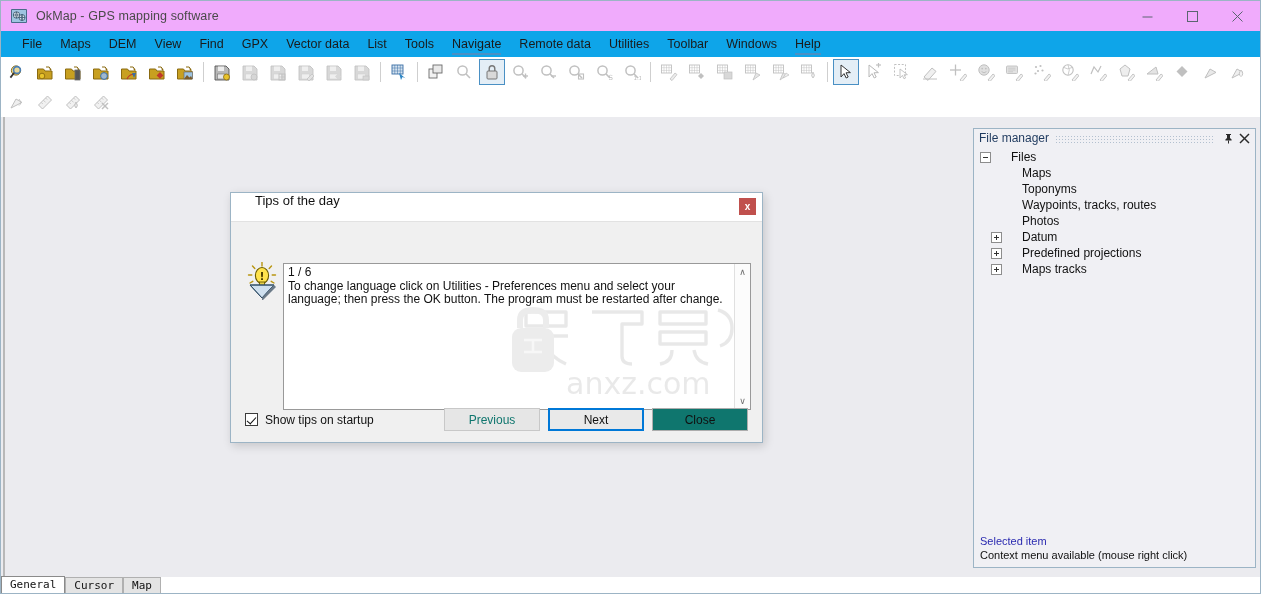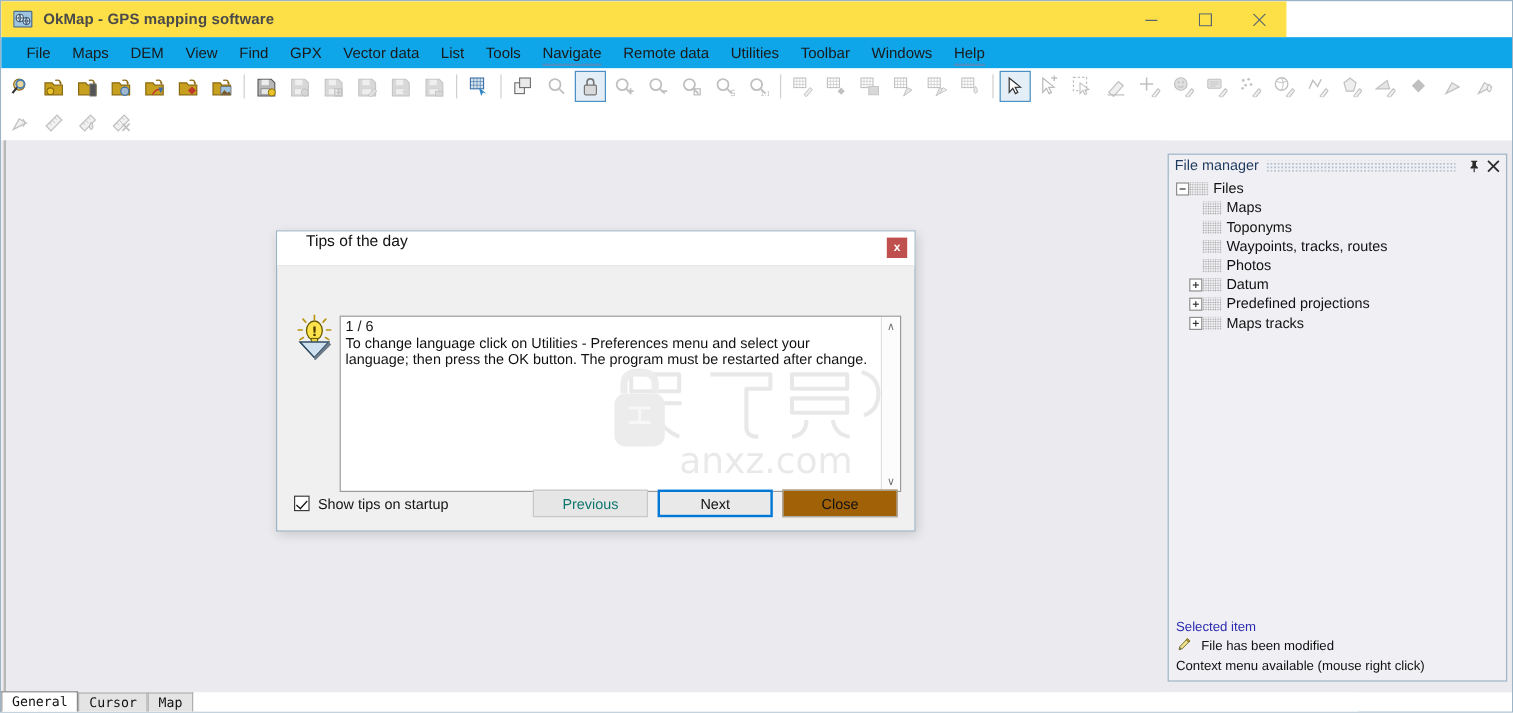--- a/index.html
+++ b/index.html
@@ -21,26 +21,25 @@
     background: #ffffff;
     border: 1px solid #9cb4c5;
     box-sizing: border-box;
     overflow: hidden;
   }
 
   
   .titlebar {
     position: absolute;
     left: 0; top: 0;
-    width: 1071px;
+    width: 1259px;
     height: 30px;
-    background: #fde047;
-    display: flex;
-    align-items: center;
-    font-weight: bold;
+    background: #f0abfc;
+    display: flex;
+    align-items: center;
   }
   .title-icon {
     width: 17px; height: 17px;
     margin-left: 10px;
     margin-right: 8px;
     position: relative;
     flex: none;
   }
   .title-text {
     font-size: 12.5px;
@@ -424,21 +423,21 @@
   .dlg-buttons {
     margin-left: auto;
     display: flex;
     gap: 8px;
   }
   .dlg-btn {
     width: 96px;
     height: 23px;
     font-size: 12px;
     font-family: "Liberation Sans", sans-serif;
-    background: #a16207;
+    background: #0f766e;
     border: 1px solid #adadad;
     color: #111;
     box-sizing: border-box;
     display: flex;
     align-items: center;
     justify-content: center;
   }
   .dlg-btn.disabled {
     color: #0f766e;
     background: #e6e6e6;
@@ -941,30 +940,20 @@
           </div>
           <div class="tree-row indent-2">
             <span class="tw plus"></span>
             <span class="dotline"></span>
             <span class="tree-label">Maps tracks</span>
           </div>
         </div>
 
       <div class="fm-footer">
         <div class="fm-sel-title">Selected item</div>
-        <div class="fm-row-icon">
-          <span>
-            <svg width="13" height="13" viewBox="0 0 13 13">
-              <path d="M9.5 1.2 l2 2 l-6.6 6.6 l-2.4 0.6 l0.6 -2.4 z" fill="#f2e08a" stroke="#6b6b2b" stroke-width="0.8"></path>
-              <path d="M9.5 1.2 l2 2 l-1 1 l-2 -2 z" fill="#c9a227" stroke="#6b6b2b" stroke-width="0.7"></path>
-              <path d="M2.5 10.4 l0.6 -2.4 l1.8 1.8 z" fill="#7a7a5a"></path>
-            </svg>
-          </span>
-          <span>File has been modified</span>
-        </div>
         <div>Context menu available (mouse right click)</div>
       </div>
     </div>
   </div>
 
   <div class="status-tabs" id="stabs">
     <div class="status-underline"></div>
   <div class="stab active">General</div>
       <div class="stab">Cursor</div>
       <div class="stab">Map</div>

